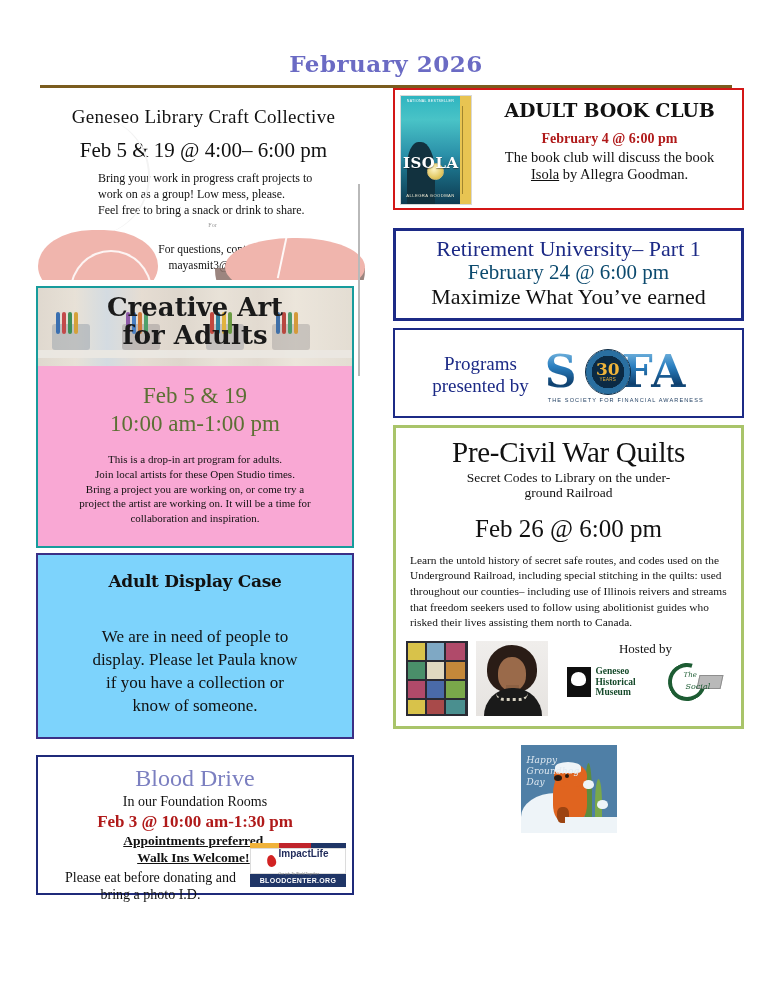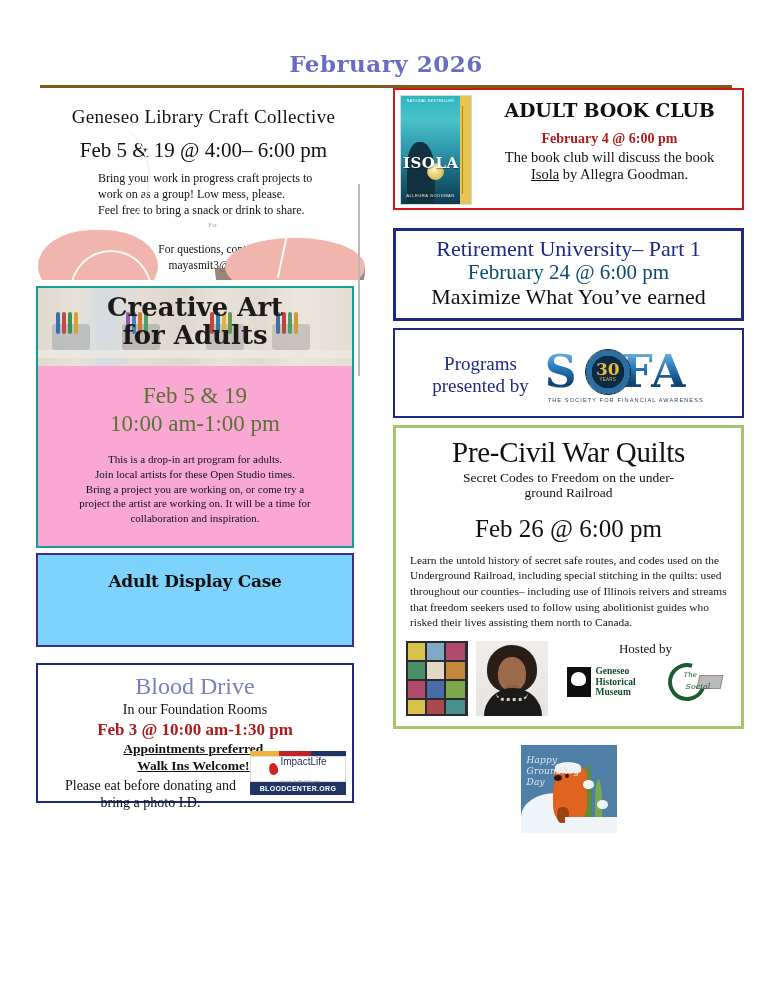--- a/index.html
+++ b/index.html
@@ -252,21 +252,21 @@
   .impact .mid{
     background:#fff; border:1px solid #dcdcdc;
     display:flex; align-items:center; justify-content:center;
     height:26px; gap:2px;
   }
   .impact .drop{
     width:9px;height:12px;background:#d22323;
     border-radius:50% 50% 50% 50%/60% 60% 40% 40%;
     transform:rotate(-12deg);
   }
-  .impact .word{ font-family:"Liberation Sans",sans-serif; font-weight:normal; font-size:10px; color:#1f2a5a;}
+  .impact .word{ font-family:"Liberation Sans",sans-serif; font-weight:bold; font-size:10px; color:#1f2a5a;}
   .impact .tag{ font-size:3.4px; color:#7a7a7a; font-family:"Liberation Sans",sans-serif;}
   .impact .foot{
     background:#1f3566; color:#fff; text-align:center;
     font-family:"Liberation Sans",sans-serif; font-weight:bold;
     font-size:7px; padding:3px 0; letter-spacing:.3px;
   }
 
   
   .book-club{
     border:2.5px solid #d31717;
@@ -626,20 +626,26 @@
         <div>This is a drop-in art program for adults.</div>
         <div>Join local artists for these Open Studio times.</div>
         <div>Bring a project you are working on, or come try a</div>
         <div>project the artist are working on. It will be a time for</div>
         <div>collaboration and inspiration.</div>
       </div>
     </div>
 
     <div class="display-case">
       <h2>Adult Display Case</h2>
+      <p>
+        <span>We are in need of people to</span><br>
+        <span>display. Please let Paula know</span><br>
+        <span>if you have a collection or</span><br>
+        <span>know of someone.</span>
+      </p>
     </div>
 
     <div class="blood">
       <h2>Blood Drive</h2>
       <div class="sub">In our Foundation Rooms</div>
       <div class="when">Feb 3 @ 10:00 am-1:30 pm</div>
       <div class="u1">
         <span>Appointments preferred.</span>
       </div>
       <div class="u2">
@@ -710,21 +716,21 @@
             <span class="y">YEARS</span>
           </div>
           <div class="tag">THE SOCIETY FOR FINANCIAL AWARENESS</div>
         </div>
       </div>
     </div>
 
     <div class="quilts">
       <h2>Pre-Civil War Quilts</h2>
       <div class="sub">
-        <div>Secret Codes to Freedom on the under-</div>
+        <div>Secret Codes to Library on the under-</div>
         <div>ground Railroad</div>
       </div>
       <div class="when">Feb 26 @ 6:00 pm</div>
       <div class="body">Learn the untold history of secret safe routes, and codes used on the Underground Railroad, including special stitching in the quilts: used throughout our counties– including use of Illinois reivers and streams that freedom seekers used to follow using abolitionist guides who risked their lives assisting them north to Canada.</div>
       <div class="hosted">
         <div class="quilt-img">
           <i style="left:2px;top:2px;width:17px;height:17px;background:#d8c24a;"></i>
           <i style="left:21px;top:2px;width:17px;height:17px;background:#7fa8c4;"></i>
           <i style="left:40px;top:2px;width:19px;height:17px;background:#b04a6a;"></i>
           <i style="left:2px;top:21px;width:17px;height:17px;background:#4a8f6a;"></i>

